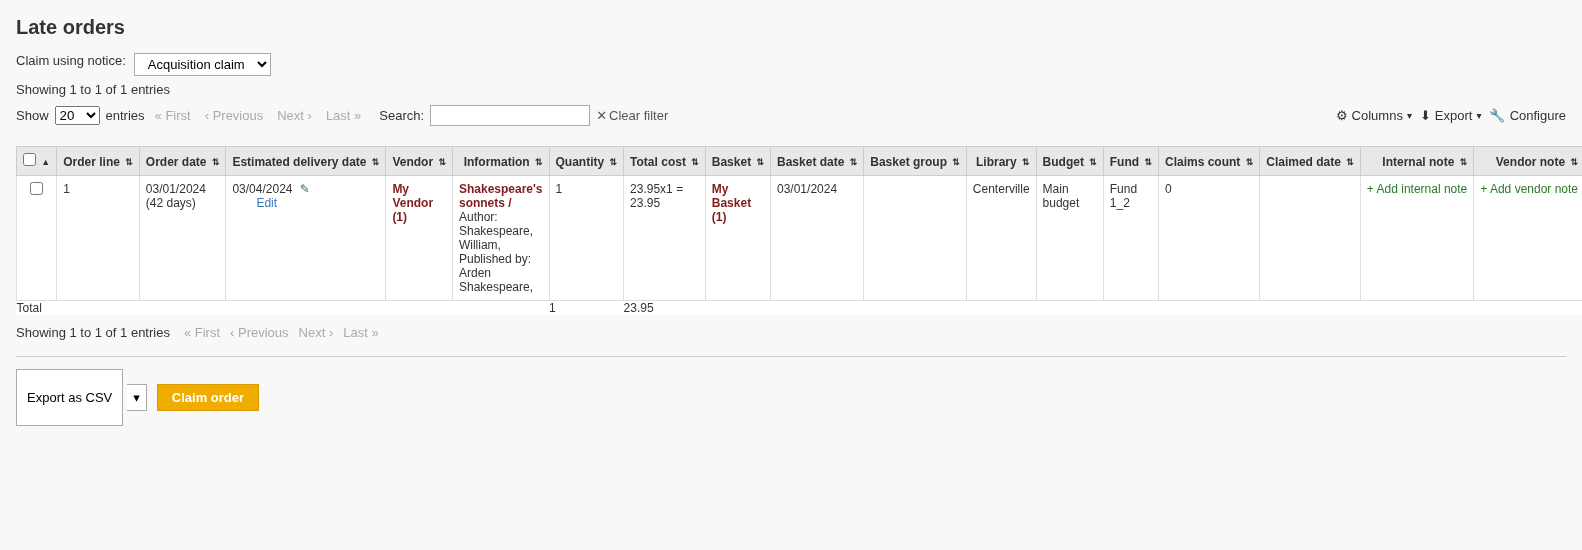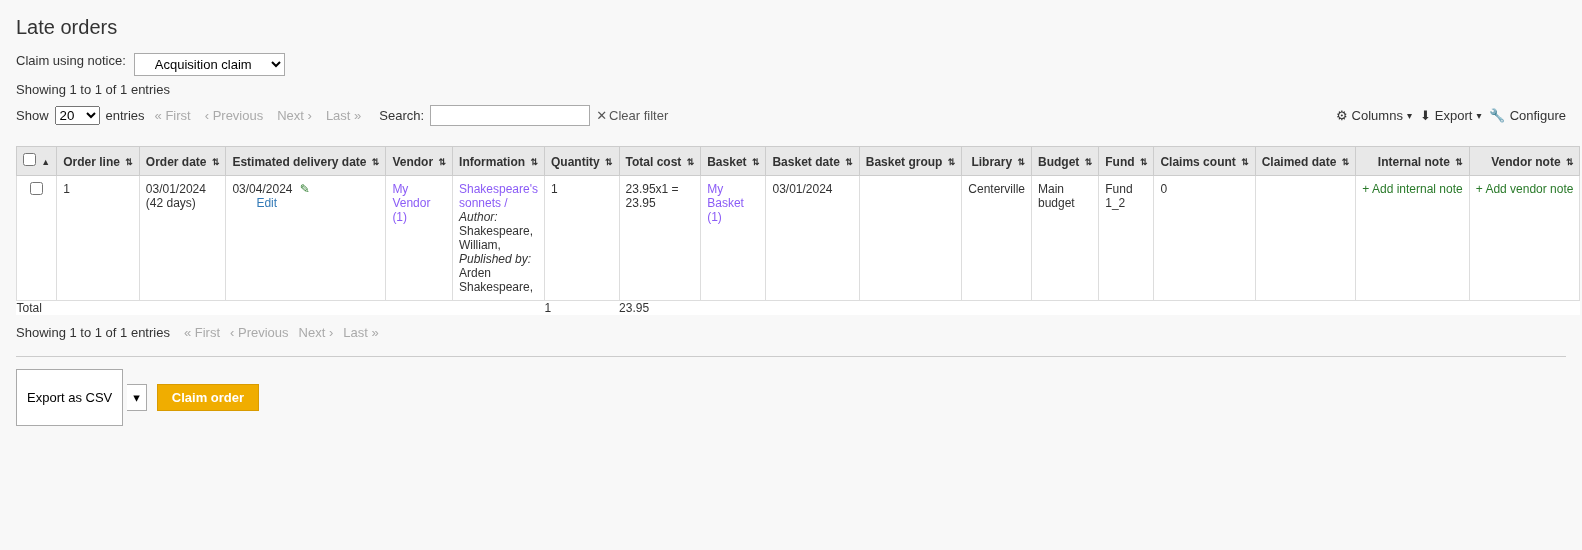--- a/index.html
+++ b/index.html
@@ -1,41 +1,41 @@
 <!DOCTYPE html>
 <html><head>
   <meta charset="utf-8">
   <style>
     * { box-sizing: border-box; margin: 0; padding: 0; }
     body { font-family: Arial, sans-serif; font-size: 13px; background: #f8f8f8; color: #333; padding: 16px; }
-    h1 { font-size: 20px; font-weight: normal; margin-bottom: 14px; }
+    h1 { font-size: 20px; font-weight: bold; margin-bottom: 14px; }
     .claim-notice-row { display: flex; align-items: flex-start; gap: 8px; margin-bottom: 6px; font-size: 13px; }
-    .claim-notice-row select { border: 1px solid #aaa; padding: 2px 16px; font-size: 13px; background: #fff; }
+    .claim-notice-row select { border: 1px solid #aaa; padding: 2px 9px; font-size: 13px; background: #fff; }
     .showing-text { font-size: 13px; margin-bottom: 8px; color: #333; }
     .pag-btn { background: none; border: none; color: #337ab7; cursor: pointer; font-size: 13px; padding: 2px 4px; }
     .pag-btn.disabled { color: #aaa; cursor: default; }
     .clear-filter-btn { background: none; border: none; cursor: pointer; color: #555; font-size: 13px; display: flex; align-items: center; gap: 2px; }
     .right-toolbar { display: flex; align-items: center; gap: 8px; margin-left: auto; }
     .toolbar-btn { background: none; border: none; cursor: pointer; font-size: 13px; color: #333; display: flex; align-items: center; gap: 4px; }
     .toolbar-btn .caret { font-size: 10px; }
     .top-bar { display: flex; align-items: center; gap: 0; margin-bottom: 0; }
     table { width: 100%; border-collapse: collapse; font-size: 12px; background: #fff; }
     table thead tr th { background: #e8e8e8; border: 1px solid #ccc; padding: 6px 6px; text-align: right; font-weight: bold; vertical-align: bottom; white-space: nowrap; position: relative; }
     table thead tr th .sort-icons { display: inline-flex; flex-direction: column; margin-left: 2px; font-size: 9px; line-height: 1; vertical-align: middle; }
     table tbody tr td { border: 1px solid #ddd; padding: 6px 6px; vertical-align: top; }
-    .green-link { color: #8b5cf6; font-weight: normal; text-decoration: none; cursor: pointer; }
+    .green-link { color: #7f1d1d; font-weight: bold; text-decoration: none; cursor: pointer; }
     .add-note-link { color: #2a7a2a; cursor: pointer; font-size: 12px; white-space: nowrap; margin-top: 32px; }
     .edit-link { color: #337ab7; cursor: pointer; font-size: 12px; margin-left: 24px; }
     .bottom-bar { margin-top: 12px; display: flex; align-items: center; gap: 4px; flex-wrap: wrap; }
     .btn-export-csv { background: #fff; border: 1px solid #aaa; padding: 20px 10px; font-size: 13px; cursor: pointer; }
     .btn-dropdown { background: #fff; border: 1px solid #aaa; border-left: none; padding: 5px 6px; cursor: pointer; font-size: 13px; }
     .btn-claim-order { background: #f0ad00; border: 1px solid #d99b00; color: #fff; padding: 5px 14px; font-size: 13px; cursor: pointer; font-weight: bold; margin-left: 6px; }
     .divider { border: none; border-top: 1px solid #ccc; margin: 14px 0 10px 0; }
     .checkbox-col { width: 30px; text-align: center; }
-    .italic { font-style: italic; }
+    .italic { }
     .pagination-section { display: flex; align-items: center; gap: 2px; flex-wrap: wrap; margin: 8px 0 4px 0; }
   </style>
 </head>
 <body>
 
 <h1>Late orders</h1>
 
 <div class="claim-notice-row">
   <label>Claim using notice:</label>
   <select>

